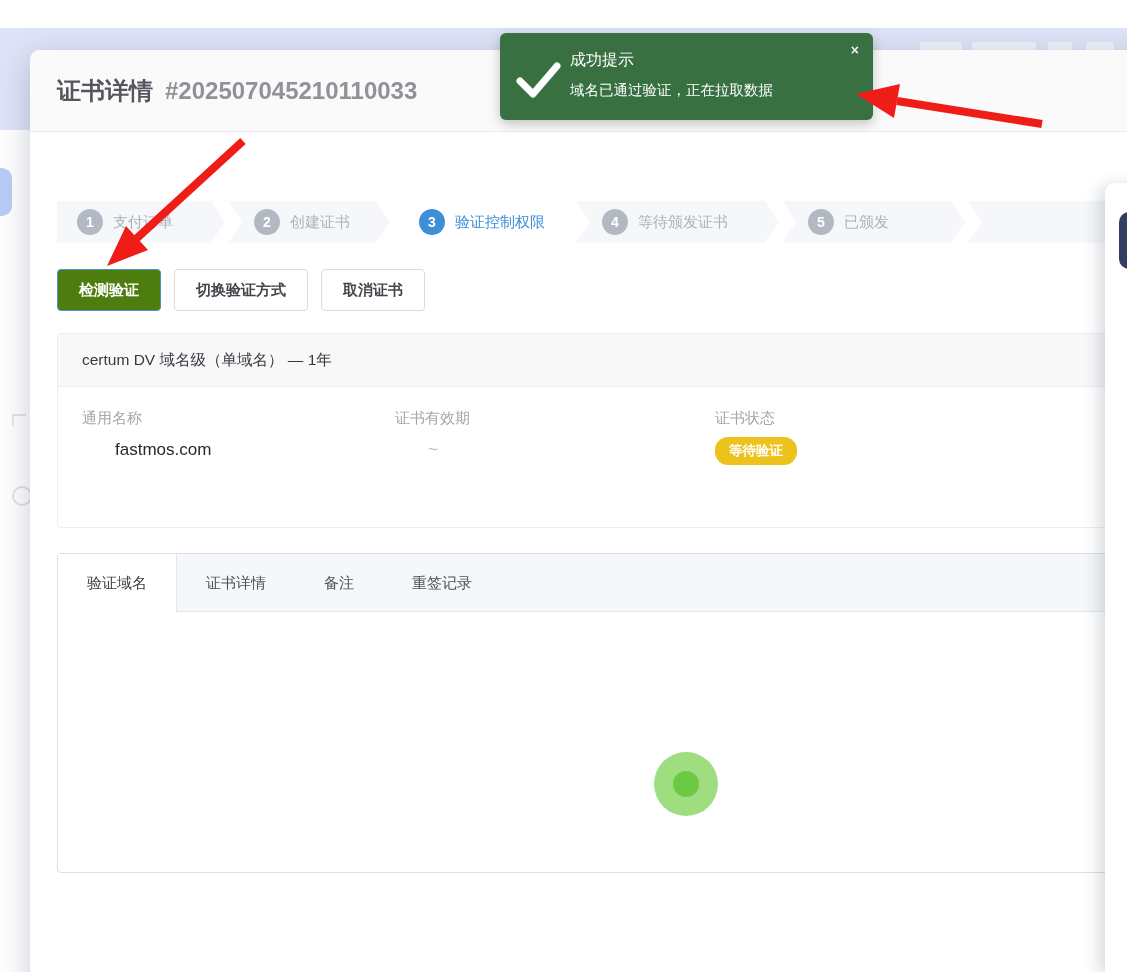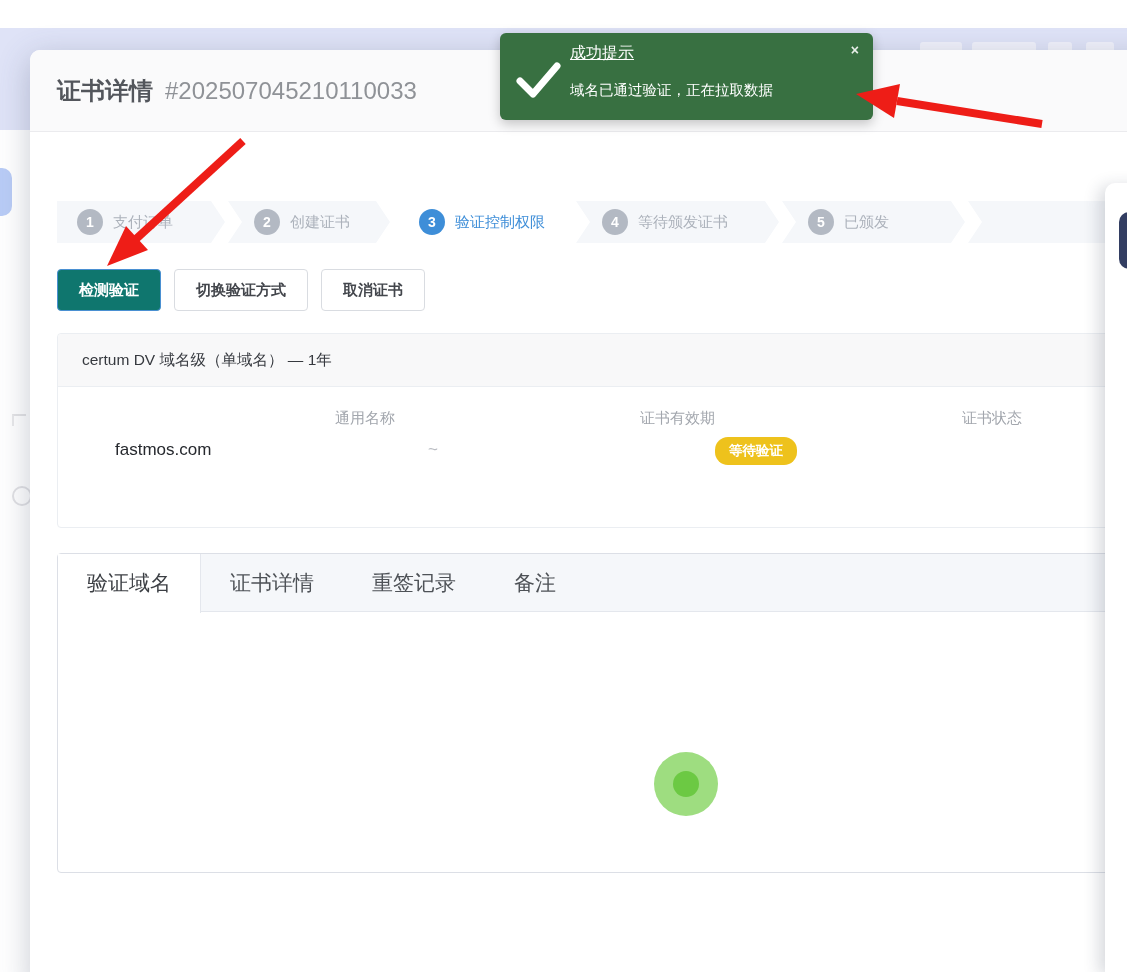--- a/index.html
+++ b/index.html
@@ -20,21 +20,21 @@
                 border-top:2px solid #e3e3e5; border-left:2px solid #e9e9eb; z-index:2; }
   .side-circle { position:absolute; left:12px; top:486px; width:20px; height:20px;
                  border:2px solid #e1e1e4; border-radius:50%; z-index:2; }
 
   
   .modal { position:absolute; left:30px; top:50px; width:1130px; height:940px;
            background:#fff; border-radius:10px; box-shadow:0 8px 32px rgba(70,80,105,.30); z-index:10; }
   .modal-header { height:82px; display:flex; align-items:center; padding-left:27px;
                   background:#fafafb; border-bottom:1px solid #ebebee; border-radius:10px 10px 0 0; }
   .modal-title { font-size:24px; font-weight:bold; color:#53565c; }
-  .modal-order { font-size:24px; font-weight:400; color:#8f9297; margin-left:12px; }
+  .modal-order { font-size:24px; font-weight:700; color:#8f9297; margin-left:12px; }
 
   .modal-body { position:relative; padding-left:27px; }
 
   
   .steps { display:flex; gap:3px; height:42px; width:1076px; margin-top:69px; }
   .step { display:flex; align-items:center; background:#f5f7fa; flex:0 0 auto; }
   .step.first  { clip-path:polygon(0 0, calc(100% - 14px) 0, 100% 50%, calc(100% - 14px) 100%, 0 100%); }
   .step.mid    { clip-path:polygon(0 0, calc(100% - 14px) 0, 100% 50%, calc(100% - 14px) 100%, 0 100%, 14px 50%); }
   .step.filler { clip-path:polygon(0 0, 100% 0, 100% 100%, 0 100%, 14px 50%); flex:1 1 auto; }
   .step.active { background:#fff; }
@@ -43,60 +43,60 @@
               margin:0 10px 0 26px; flex:0 0 26px; }
   .step.first .step-num { margin-left:20px; }
   .step.active .step-num { background:#3e8ed8; }
   .step-label { font-size:15px; color:#acb2bb; white-space:nowrap; }
   .step.active .step-label { color:#3e8ed8; font-weight:normal; }
 
   
   .actions { display:flex; gap:13px; margin-top:26px; }
   .btn { height:42px; padding:0 21px; font-size:15px; font-weight:bold; border-radius:4px;
          display:flex; align-items:center; cursor:pointer; font-family:inherit; }
-  .btn.primary { background:#0f766e; color:#fff; border:1px solid #4a90d2; }
+  .btn.primary { background:#4d7c0f; color:#fff; border:1px solid #4a90d2; }
   .btn.plain { background:#fff; color:#43464c; border:1px solid #d9dce1; }
 
   
   .info-panel { width:1076px; margin-top:22px; border:1px solid #ebeef2; border-radius:4px; background:#fff; }
   .info-head { height:53px; background:#f8f8f9; border-bottom:1px solid #ebeef2; display:flex;
                align-items:center; padding-left:24px; font-size:15.5px; color:#36393f; border-radius:4px 4px 0 0; }
   .info-grid { display:grid; grid-template-columns:313px 320px 307px 1fr; row-gap:32px;
                padding:22px 24px 30px 24px; }
-  .f-label { font-size:15px; color:#a2a6ad;text-align:right; }
+  .f-label { font-size:15px; color:#a2a6ad; }
   .f-value { font-size:17px; color:#26292e; margin-top:12px;margin-left:33px; }
   .f-value.dim { color:#b9bcc2; }
   .badge { display:inline-block; background:#eec21c; color:#fff; font-size:13.5px; font-weight:bold;
            padding:5px 14px; border-radius:13px; margin-top:9px; }
 
   
   .tabs-card { width:1076px; margin-top:25px; border:1px solid #dcdfe6; border-radius:4px; background:#fff; }
   .tabs-head { height:58px; background:#f5f7fa; border-bottom:1px solid #e4e7ed; display:flex;
                border-radius:4px 4px 0 0; }
-  .tab { padding:0 29px; line-height:58px; font-size:21px; color:#4e5257; cursor:pointer; white-space:nowrap; }
+  .tab { padding:0 29px; line-height:58px; font-size:15px; color:#4e5257; cursor:pointer; white-space:nowrap; }
   .tab.active { background:#fff; color:#3c3f44; border-right:1px solid #e4e7ed; margin-bottom:-1px;
                 height:59px; }
   .tabs-content { height:260px; position:relative; }
 
   
   .spinner { position:absolute; left:654px; top:752px; width:64px; height:64px; border-radius:50%;
              background:#9edd80; z-index:12; display:flex; align-items:center; justify-content:center; }
   .spinner-core { width:26px; height:26px; border-radius:50%; background:#6cc943; }
 
   
   .right-panel { position:absolute; left:1105px; top:183px; width:60px; height:789px; background:#fff;
                  border-radius:10px 0 0 0; box-shadow:-6px 3px 16px rgba(40,50,70,.18); z-index:20; }
   .navy-btn { position:absolute; left:14px; top:29px; width:52px; height:57px; background:#333e62;
               border-radius:10px 0 0 10px; cursor:pointer; }
 
   
   .toast { position:absolute; left:500px; top:33px; width:373px; height:87px; background:#387041;
            border-radius:6px; box-shadow:0 4px 12px rgba(0,0,0,.22); color:#fff; z-index:30; }
   .toast-check { position:absolute; left:12px; top:20px; width:52px; height:52px; }
-  .toast-title { position:absolute; left:70px; top:10px; font-size:16px;text-decoration:underline; }
+  .toast-title { position:absolute; left:70px; top:17px; font-size:16px; }
   .toast-msg { position:absolute; left:70px; top:48px; font-size:14.5px; }
   .toast-close { position:absolute; right:14px; top:10px; font-size:14px; font-weight:bold;
                  color:#e8efe9; cursor:pointer; line-height:1; }
 
   
   .arrows { position:absolute; left:0; top:0; width:1127px; height:972px; z-index:40; pointer-events:none; }
 </style>
 </head>
 <body>
 
@@ -168,22 +168,22 @@
         </div>
         <div></div>
         <div></div>
       </div>
     </div>
 
     <div class="tabs-card">
       <div class="tabs-head">
         <div class="tab active">验证域名</div>
         <div class="tab">证书详情</div>
+        <div class="tab">备注</div>
         <div class="tab">重签记录</div>
-        <div class="tab">备注</div>
       </div>
       <div class="tabs-content"></div>
     </div>
 
   </div>
 </div>
 
 <div class="spinner">
   <div class="spinner-core"></div>
 </div>

